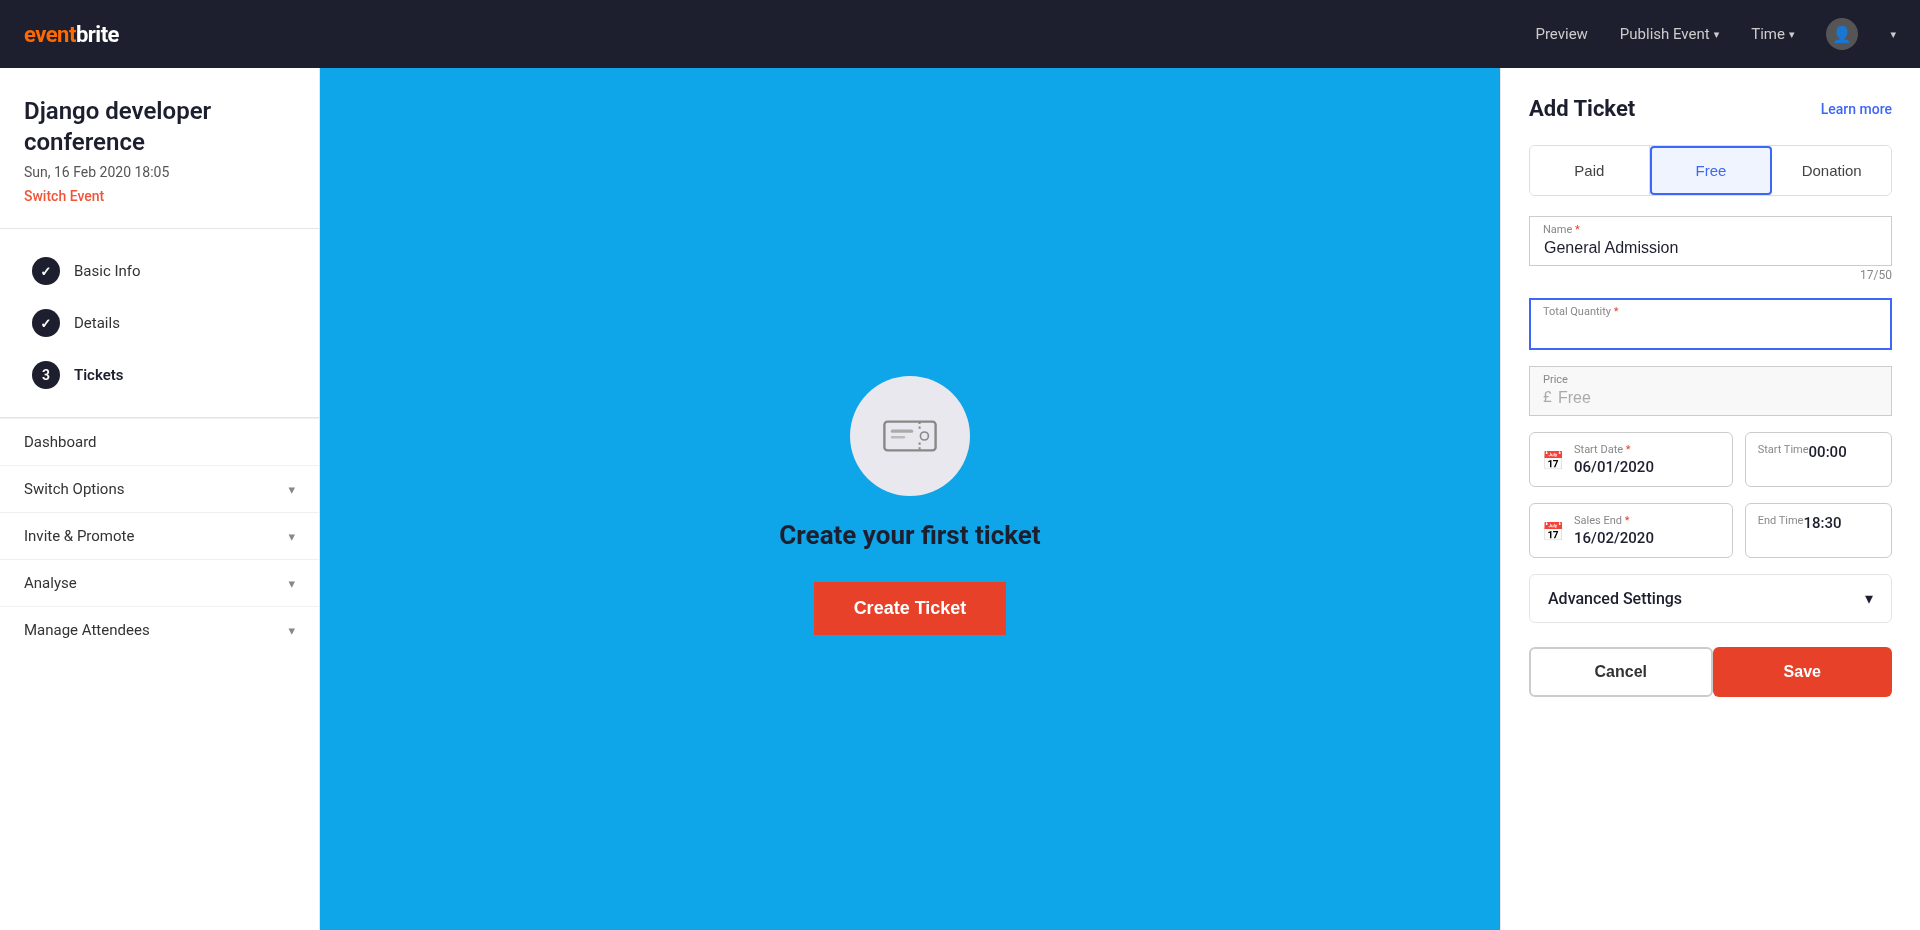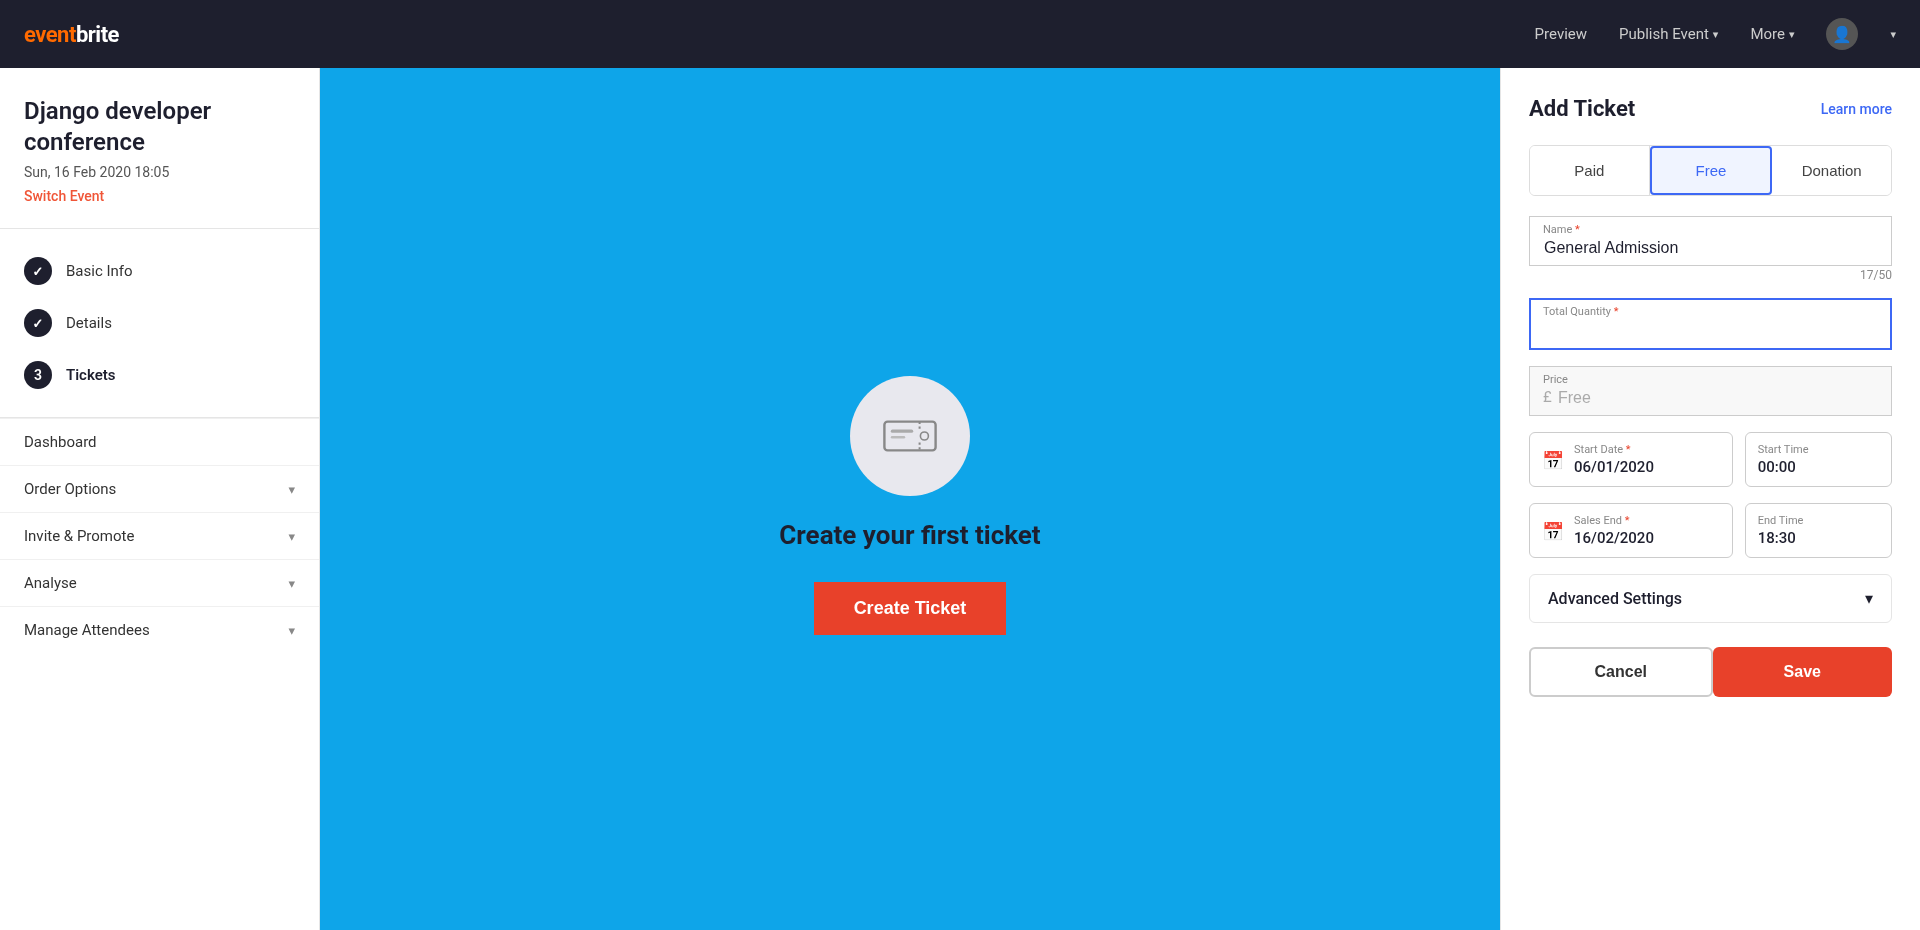--- a/index.html
+++ b/index.html
@@ -77,20 +77,21 @@
       cursor: pointer;
       font-weight: 500;
     }
     .sidebar-divider {
       height: 1px;
       background: #e5e5e5;
       margin: 0;
     }
     .sidebar-nav {
       padding: 16px 0;
+      margin-left: 8px;
     }
     .sidebar-nav-item {
       display: flex;
       align-items: center;
       padding: 12px 24px;
       cursor: pointer;
       gap: 14px;
       font-size: 15px;
       color: #333;
     }
@@ -297,21 +298,21 @@
       transform: translateY(-50%);
       color: #555;
       font-size: 18px;
     }
 
     .time-field {
       border: 1px solid #ccc;
       border-radius: 6px;
       padding: 10px 12px;
       display: flex;
-      flex-direction: column;
+      flex-direction: row;
       flex: 1;
     }
     .time-label {
       font-size: 11px;
       color: #888;
       margin-bottom: 2px;
     }
     .time-value {
       font-size: 15px;
       color: #1e1f2e;
@@ -373,21 +374,21 @@
   </div>
   <div class="topnav-right">
     <div class="topnav-link">
       <span>Preview</span>
     </div>
     <div class="topnav-link">
       <span>Publish Event</span>
       <span class="chevron-down">▾</span>
     </div>
     <div class="topnav-link">
-      <span>More</span>
+      <span>Time</span>
       <span class="chevron-down">▾</span>
     </div>
     <div class="topnav-avatar">
       <span>👤</span>
     </div>
     <div class="topnav-link">
       <span class="chevron-down">▾</span>
     </div>
   </div>
 </nav>
@@ -424,21 +425,21 @@
       </div>
     </nav>
 
     <div class="sidebar-divider"></div>
 
     <div class="sidebar-expandable">
       <span>Dashboard</span>
     </div>
 
     <div class="sidebar-expandable">
-      <span>Order Options</span>
+      <span>Switch Options</span>
       <span class="expand-arrow">▾</span>
     </div>
 
     <div class="sidebar-expandable">
       <span>Invite &amp; Promote</span>
       <span class="expand-arrow">▾</span>
     </div>
 
     <div class="sidebar-expandable">
       <span>Analyse</span>

